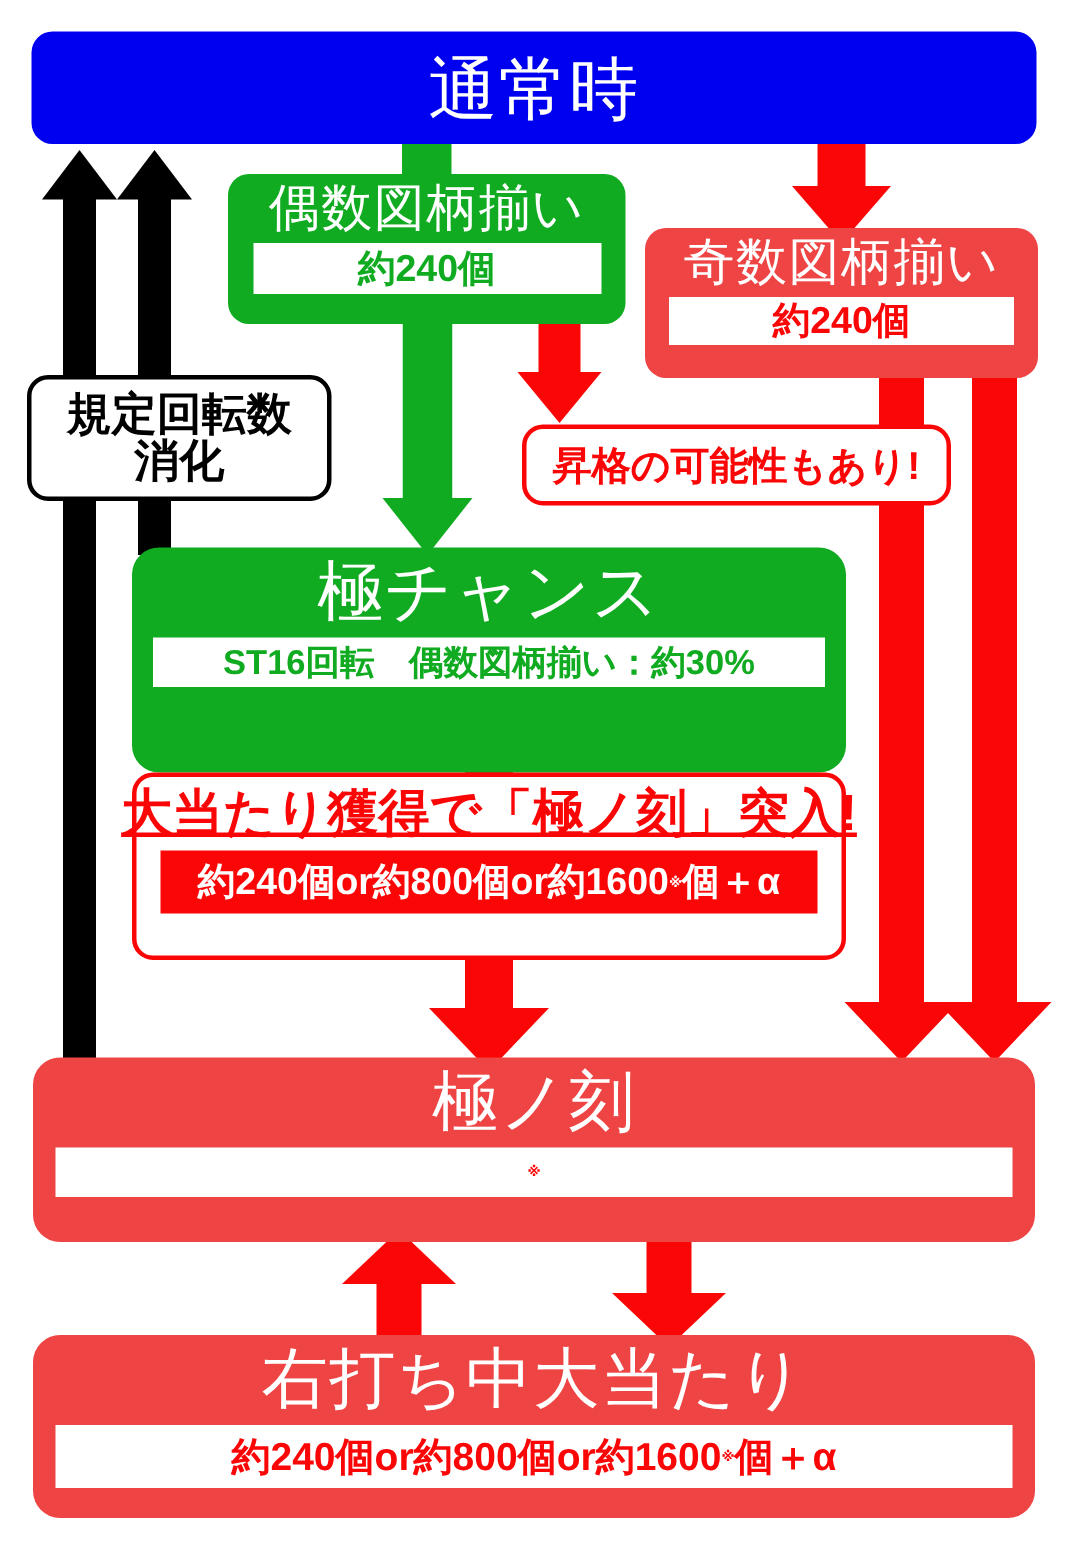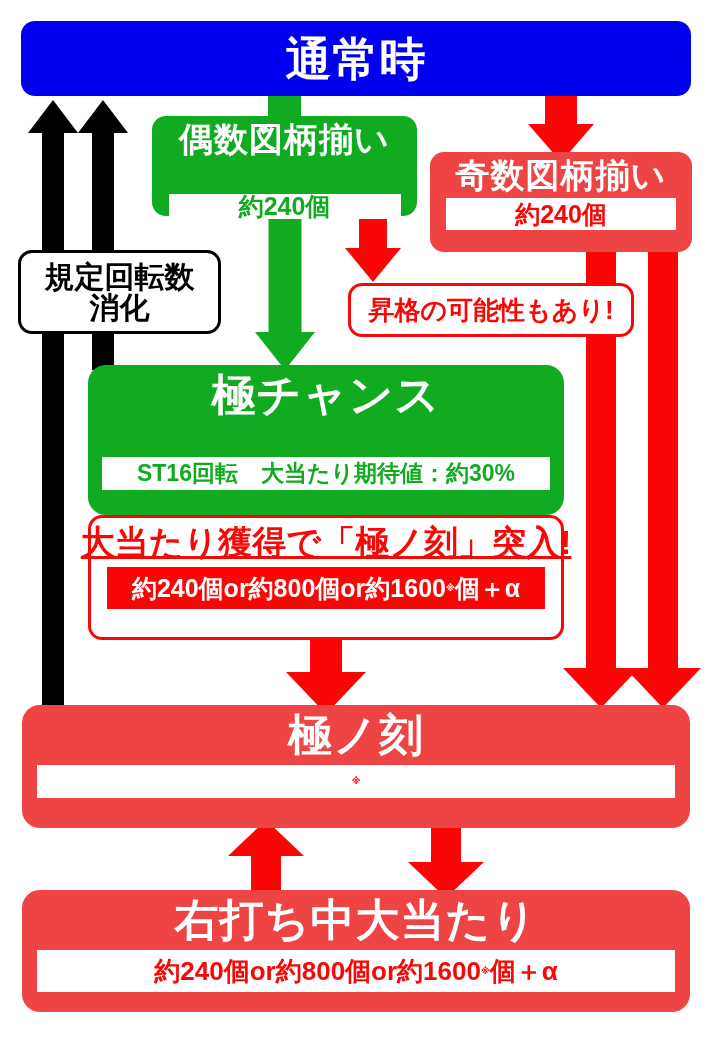--- a/index.html
+++ b/index.html
@@ -23,26 +23,26 @@
     position: absolute;
     box-sizing: border-box;
     border-radius: 16px;
     display: flex;
     flex-direction: column;
     align-items: center;
     justify-content: center;
     z-index: 20;
   }
   .box-blue  { background: #0000f0; }
-  .box-green { background: #10ab20; gap: 32px; }
+  .box-green { background: #10ab20; }
   .box-red   { background: #ef4444; }
 
   .box-title {
     color: #ffffff;
-    font-weight: bold;
+    font-weight: normal;
     letter-spacing: 1px;
     line-height: 1;
     white-space: nowrap;
     text-align: center;
   }
 
   
   .plate {
     background: #ffffff;
     box-sizing: border-box;
@@ -203,21 +203,21 @@
     <div class="plate plate-green" style="margin-top:6px; width:232px; height:34px; font-size:25px;">約240個</div>
   </div>
 
   <div class="box box-red" style="left:430px; top:152px; width:262px; height:100px; border-radius:14px; justify-content:flex-start; padding-top:6px;">
     <div class="box-title" style="font-size:34px;">奇数図柄揃い</div>
     <div class="plate plate-red" style="margin-top:6px; width:230px; height:32px; font-size:25px;">約240個</div>
   </div>
 
   <div class="box box-green" style="left:88px; top:365px; width:476px; height:150px; border-radius:18px; justify-content:flex-start; padding-top:8px;">
     <div class="box-title" style="font-size:44px;">極チャンス</div>
-    <div class="plate plate-green" style="margin-top:8px; width:448px; height:33px; font-size:23px;">ST16回転　大当たり期待値：約30%</div>
+    <div class="plate plate-green" style="margin-top:8px; width:448px; height:33px; font-size:23px;">ST16回転　偶数図柄揃い：約30%</div>
   </div>
 
   <div class="box box-red" style="left:22px; top:705px; width:668px; height:123px; border-radius:18px; justify-content:flex-start; padding-top:8px;">
     <div class="box-title" style="font-size:44px;">極ノ刻</div>
     <div class="plate plate-red" style="margin-top:8px; width:638px; height:33px; font-size:24px;">
         <span class="ref">※</span>
     </div>
   </div>
 
   <div class="box box-red" style="left:22px; top:890px; width:668px; height:122px; border-radius:18px; justify-content:flex-start; padding-top:8px;">

